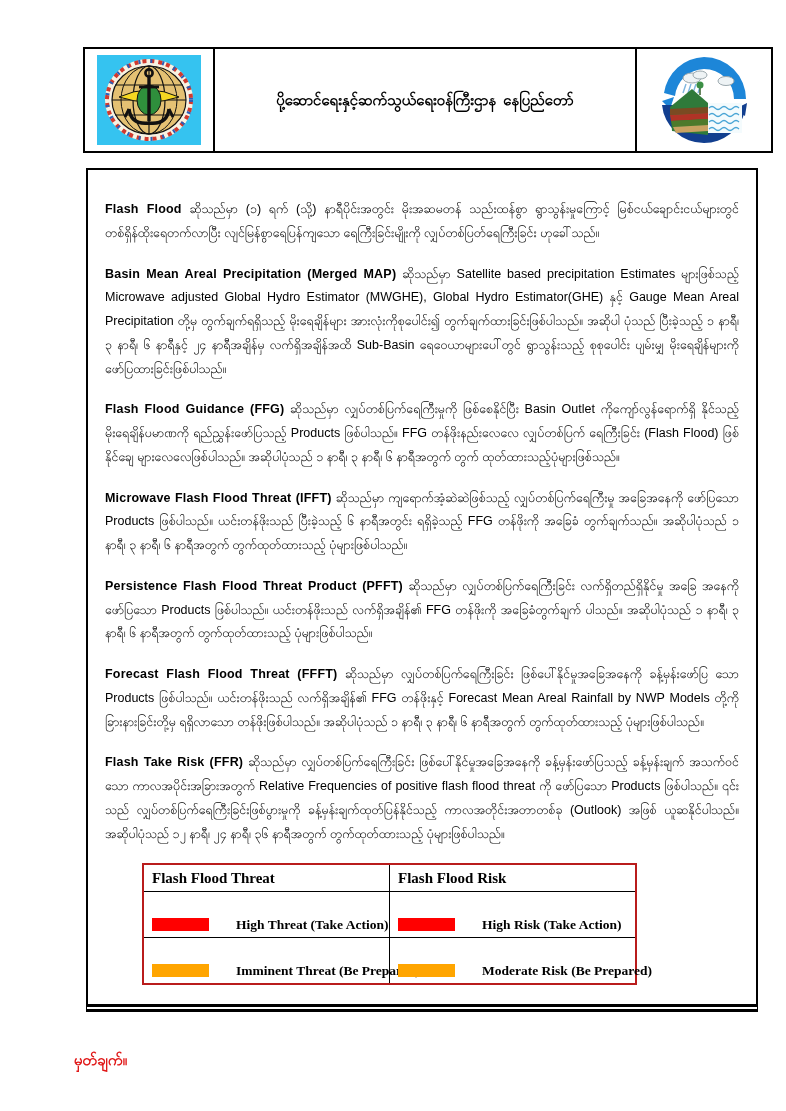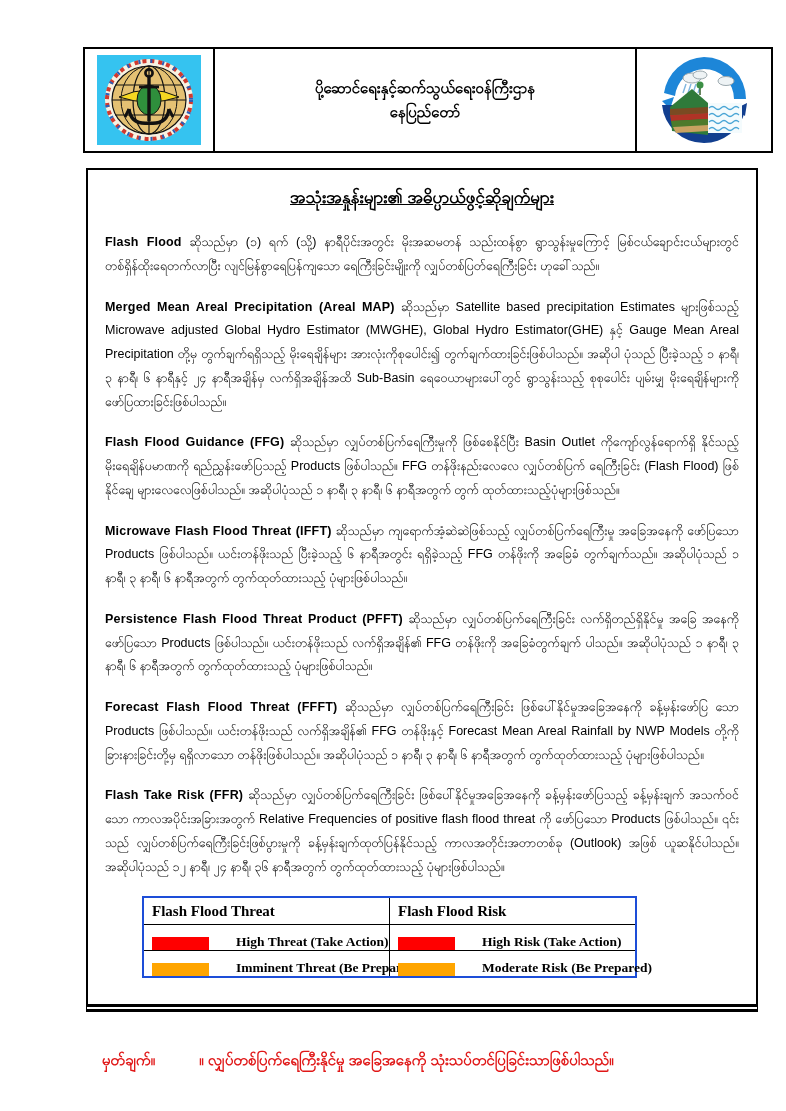--- a/index.html
+++ b/index.html
@@ -9,21 +9,21 @@
     font-family:"Liberation Sans", sans-serif;
     color:#000;
     position:relative;
     overflow:hidden;
   }
 
   
   .header { position:absolute; left:83px; top:47px; width:692px; height:106px; display:flex; }
   .header-cell { border:2px solid #000; box-sizing:border-box; background:#fff; }
   .cell-left  { width:132px; display:flex; align-items:center; justify-content:center; }
-  .cell-center{ width:424px; margin-left:-2px; display:flex; flex-direction:column;
+  .cell-center{ width:424px; margin-left:-2px; display:flex; 
                 align-items:center; justify-content:center; gap:7px; }
   .cell-right { width:138px; margin-left:-2px; display:flex; align-items:center; justify-content:center; }
   .ministry-line { font-weight:bold; font-size:15px; line-height:1.1; text-align:center; }
   .logo-left-bg { width:104px; height:90px; background:#35c3f0;
                   display:flex; align-items:center; justify-content:center; }
 
   
   .main-box {
     position:absolute; left:86px; top:168px; width:672px; height:844px;
     box-sizing:border-box;
@@ -39,38 +39,38 @@
   .para {
     font-size:12.5px; line-height:1.9; text-align:justify;
     margin:16px 0 17px 0;
   }
   .para .term { font-weight:bold; letter-spacing:0.2px; }
 
   
   .legend-table {
     border-collapse:collapse;
     width:495px; margin:6px 0 0 37px;
-    border:2px solid #1d4ed8;
+    border:2px solid #b91c1c;
     table-layout:fixed;
   }
   .legend-table th, .legend-table td { border:1px solid #000; padding:0; }
   .legend-table th {
     font-family:"Liberation Serif", serif; font-weight:bold; font-size:15px;
     text-align:left; padding:4px 8px; height:18px;
   }
-  .legend-cell { display:flex; align-items:flex-end; height:25px; }
+  .legend-cell { display:flex; align-items:center; height:25px;margin-top:20px; }
   .swatch { width:57px; height:13px; margin-left:8px; flex:0 0 auto; }
   .legend-label {
     font-family:"Liberation Serif", serif; font-weight:bold; font-size:13.5px;
     margin-left:27px; white-space:nowrap;
   }
 
   
   .footnote {
-    position:absolute; left:102px; top:1050px; width:660px;
+    position:absolute; left:74px; top:1050px; width:660px;
     font-weight:bold; font-size:15px; display:flex; align-items:flex-start;
   }
   .footnote .fn-label { flex:0 0 auto; }
   .footnote .fn-body  { margin-left:44px; }
 
   svg { display:block; }
 </style>
 </head>
 <body>
 
@@ -151,29 +151,28 @@
         <path d="M61,64 q3,-3 6,0 t6,0 t6,0 t6,0 t6,0"></path>
         <path d="M61,71 q3,-3 6,0 t6,0 t6,0 t6,0 t6,0"></path>
         <path d="M61,78 q3,-3 6,0 t6,0 t6,0 t6,0 t6,0"></path>
       </g>
     </svg>
   </div>
 </div>
 
 <div class="main-box">
 
-  <div class="doc-title">အသုံးအနှုန်းများ၏ အဓိပ္ပာယ်ဖွင့်ဆိုချက်များ</div>
 
   <p class="para">
     <span class="term">Flash Flood</span>
     <span>ဆိုသည်မှာ (၁) ရက် (သို့) နာရီပိုင်းအတွင်း မိုးအဆမတန် သည်းထန်စွာ ရွာသွန်းမှုကြောင့် မြစ်ငယ်ချောင်းငယ်များတွင် တစ်ရှိန်ထိုးရေတက်လာပြီး လျင်မြန်စွာရေပြန်ကျသော ရေကြီးခြင်းမျိုးကို လျှပ်တစ်ပြတ်ရေကြီးခြင်း ဟုခေါ်သည်။</span>
   </p>
 
   <p class="para">
-    <span class="term">Merged Mean Areal Precipitation (Areal MAP)</span>
+    <span class="term">Basin Mean Areal Precipitation (Merged MAP)</span>
     <span>ဆိုသည်မှာ Satellite based precipitation Estimates များဖြစ်သည့် Microwave adjusted Global Hydro Estimator (MWGHE), Global Hydro Estimator(GHE) နှင့် Gauge Mean Areal Precipitation တို့မှ တွက်ချက်ရရှိသည့် မိုးရေချိန်များ အားလုံးကိုစုပေါင်း၍ တွက်ချက်ထားခြင်းဖြစ်ပါသည်။ အဆိုပါ ပုံသည် ပြီးခဲ့သည့် ၁ နာရီ၊ ၃ နာရီ၊ ၆ နာရီနှင့် ၂၄ နာရီအချိန်မှ လက်ရှိအချိန်အထိ Sub-Basin ရေဝေယာများပေါ်တွင် ရွာသွန်းသည့် စုစုပေါင်း ပျမ်းမျှ မိုးရေချိန်များကို ဖော်ပြထားခြင်းဖြစ်ပါသည်။</span>
   </p>
 
   <p class="para">
     <span class="term">Flash Flood Guidance (FFG)</span>
     <span>ဆိုသည်မှာ လျှပ်တစ်ပြက်ရေကြီးမှုကို ဖြစ်စေနိုင်ပြီး Basin Outlet ကိုကျော်လွန်ရောက်ရှိ နိုင်သည့် မိုးရေချိန်ပမာဏကို ရည်ညွှန်းဖော်ပြသည့် Products ဖြစ်ပါသည်။ FFG တန်ဖိုးနည်းလေလေ လျှပ်တစ်ပြက် ရေကြီးခြင်း (Flash Flood) ဖြစ်နိုင်ချေ များလေလေဖြစ်ပါသည်။ အဆိုပါပုံသည် ၁ နာရီ၊ ၃ နာရီ၊ ၆ နာရီအတွက် တွက် ထုတ်ထားသည့်ပုံများဖြစ်သည်။</span>
   </p>
 
   <p class="para">
     <span class="term">Microwave Flash Flood Threat (IFFT)</span>
@@ -228,14 +227,13 @@
           <div class="legend-label">Moderate Risk (Be Prepared)</div>
         </div>
       </td>
     </tr>
   </tbody>
     </table>
 </div>
 
 <div class="footnote" style="color: rgb(224, 23, 23);">
   <span class="fn-label">မှတ်ချက်။</span>
-  <span class="fn-body">။ လျှပ်တစ်ပြက်ရေကြီးနိုင်မှု အခြေအနေကို သုံးသပ်တင်ပြခြင်းသာဖြစ်ပါသည်။</span>
 </div>
 
 </body></html>

